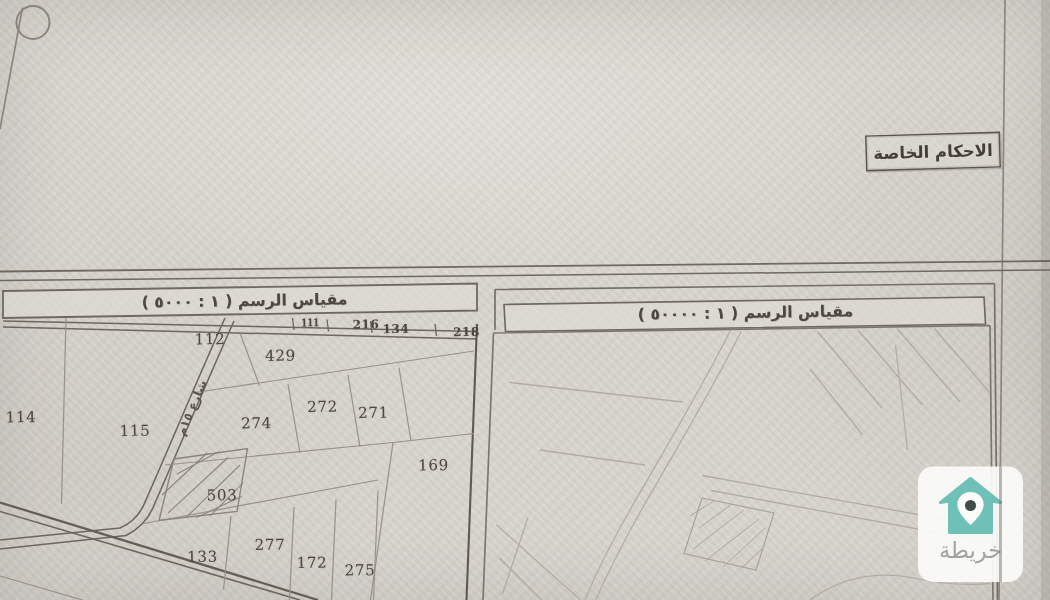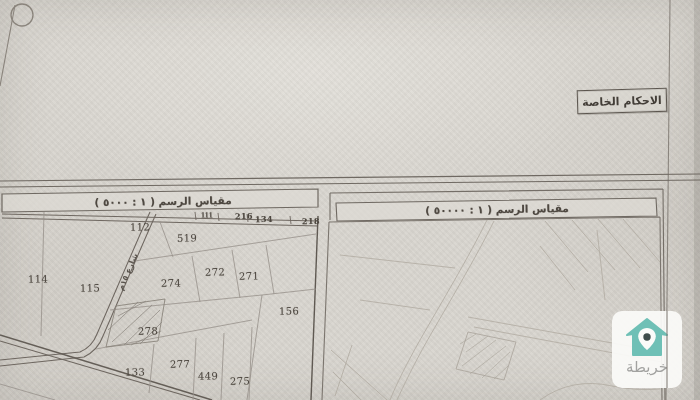--- a/index.html
+++ b/index.html
@@ -128,31 +128,31 @@
   </div>
 
   <div class="scalebar-text" style="left:163px;top:201px;" dir="rtl">مقياس الرسم ( ١ : ٥٠٠٠ )</div>
   <div class="scalebar-text" style="left:497px;top:209px;" dir="rtl">مقياس الرسم ( ١ : ٥٠٠٠٠ )</div>
 
   <div class="lbl small" style="left:207px;top:215px;font-family:Liberation Serif, serif;">111</div>
   <div class="lbl small" style="left:244px;top:216px;">216</div>
   <div class="lbl small" style="left:264px;top:219px;">134</div>
   <div class="lbl small" style="left:311px;top:221px;">218</div>
   <div class="lbl" style="left:140px;top:227px;">112</div>
-  <div class="lbl" style="left:187px;top:238px;">519</div>
-  <div class="lbl" style="left:14px;top:279px;margin-left:24px;">114</div>
+  <div class="lbl" style="left:187px;top:238px;">429</div>
+  <div class="lbl" style="left:14px;top:279px;">114</div>
   <div class="lbl" style="left:90px;top:288px;">115</div>
   <div class="lbl" style="left:171px;top:283px;">274</div>
   <div class="lbl" style="left:215px;top:272px;">272</div>
   <div class="lbl" style="left:249px;top:276px;">271</div>
-  <div class="lbl" style="left:289px;top:311px;">156</div>
-  <div class="lbl" style="left:148px;top:331px;">278</div>
+  <div class="lbl" style="left:289px;top:311px;">169</div>
+  <div class="lbl" style="left:148px;top:331px;">503</div>
   <div class="lbl" style="left:135px;top:372px;">133</div>
   <div class="lbl" style="left:180px;top:364px;">277</div>
-  <div class="lbl" style="left:208px;top:376px;">449</div>
+  <div class="lbl" style="left:208px;top:376px;">172</div>
   <div class="lbl" style="left:240px;top:381px;">275</div>
 
   <div class="road-label" dir="rtl">شارع ١٥م</div>
 
   <div class="watermark">
     <svg width="44" height="40" viewBox="0 0 44 40">
       <path d="M22,2 L42,18 L36,17 L36,38 L8,38 L8,17 L2,18 Z" fill="#6fc0b6" stroke="#6fc0b6" stroke-width="2" stroke-linejoin="round"></path>
       <path d="M22,11 c-5.2,0 -8.8,3.9 -8.8,8.4 c0,6 8.8,13.6 8.8,13.6 s8.8,-7.6 8.8,-13.6 C30.8,14.9 27.2,11 22,11 Z" fill="#fbfbf9"></path>
       <circle cx="22" cy="20" r="3.7" fill="#3f4d4b"></circle>
     </svg>

